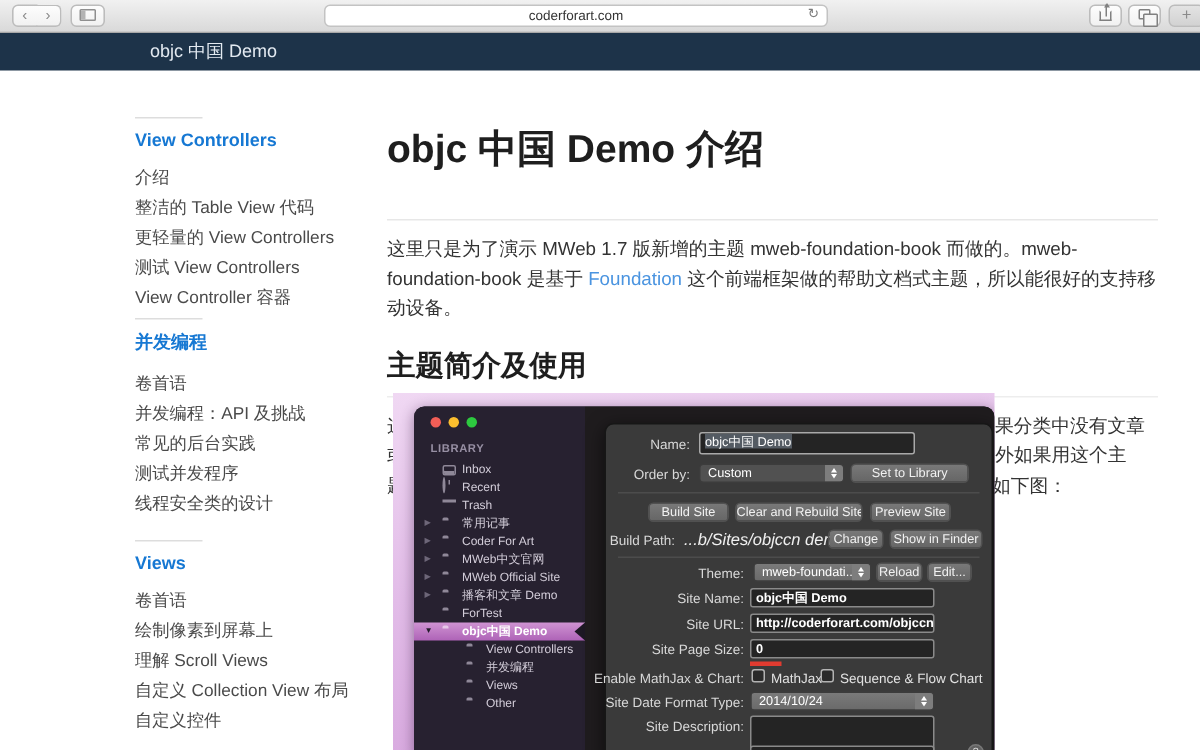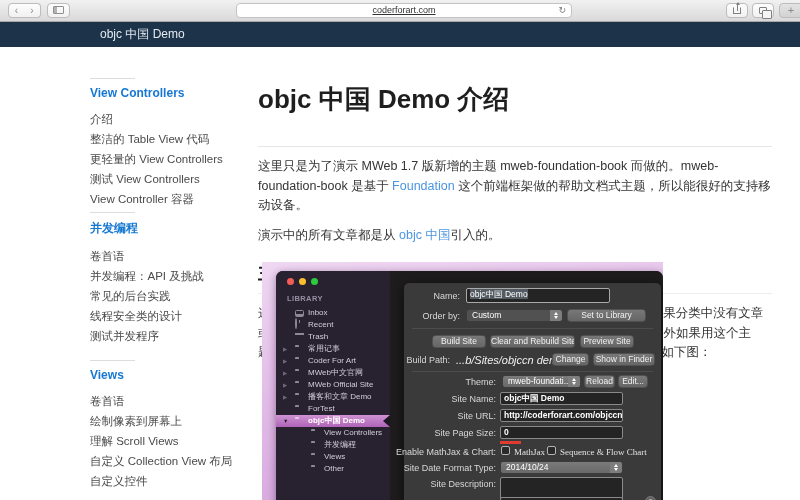--- a/index.html
+++ b/index.html
@@ -10,22 +10,22 @@
   
   .toolbar { position:absolute; left:0; top:0; width:800px; height:22px;
     background:linear-gradient(#f1f1f1,#d9d9d9); border-bottom:1px solid #a8a8a8; }
   .tbtn { position:absolute; top:3px; height:15px; background:linear-gradient(#fdfdfd,#f1f1f1);
     border:1px solid #bcbcbc; border-radius:4px; color:#8a8a8a; font-size:10px; line-height:13px; text-align:center; }
   .nav-back { left:8px; width:17px; border-radius:4px 0 0 4px; }
   .nav-fwd  { left:24px; width:17px; border-left:none; border-radius:0 4px 4px 0; }
   .side-toggle { left:47px; width:23px; }
   .glyph-sidebar { display:inline-block; width:11px; height:8px; border:1px solid #8f8f8f; border-radius:1px; margin-top:2px; position:relative; }
   .glyph-sidebar::before { content:''; position:absolute; left:0; top:0; bottom:0; width:3px; background:#b3b3b3; }
-  .url-field { position:absolute; left:236px; top:3px; width:336px; height:15px; background:#fff;
-    border:1px solid #c3c3c3; border-radius:4px; font-size:9px; color:#333; text-align:center; line-height:13px;text-decoration:underline; }
+  .url-field { position:absolute; left:216px; top:3px; width:336px; height:15px; background:#fff;
+    border:1px solid #c3c3c3; border-radius:4px; font-size:9px; color:#333; text-align:center; line-height:13px; }
   .refresh { position:absolute; right:5px; top:0px; font-family:"DejaVu Sans",sans-serif; font-size:9px; color:#7c7c7c; }
   .share-btn { left:726px; width:22px; }
   .glyph-share { display:inline-block; width:8px; height:7px; border:1px solid #808080; border-top-color:transparent; margin-top:3px; position:relative; }
   .glyph-share::before { content:''; position:absolute; left:3px; top:-5px; width:1px; height:8px; background:#808080; }
   .glyph-share::after { content:''; position:absolute; left:1.5px; top:-6px; border-left:2.5px solid transparent; border-right:2.5px solid transparent; border-bottom:3px solid #808080; }
   .tabs-btn { left:752px; width:22px; }
   .glyph-tabs { display:inline-block; width:8px; height:7px; border:1px solid #808080; border-radius:1px; margin-top:2px; position:relative; }
   .glyph-tabs::after { content:''; position:absolute; left:2px; top:2px; width:8px; height:7px; border:1px solid #808080; border-radius:1px; background:#f5f5f5; }
   .plus-btn { left:779px; width:24px; background:linear-gradient(#e3e3e3,#d2d2d2); color:#8a8a8a; font-size:11px; }
 
@@ -91,21 +91,21 @@
     overflow:hidden; white-space:nowrap; }
   .ddrop { position:absolute; height:13px; background:#515151; border:1px solid #3c3c3c; border-radius:3px;
     color:#fff; font-size:8.5px; line-height:11px; padding-left:5px; cursor:pointer; overflow:hidden; white-space:nowrap; }
   .ddrop.light { background:linear-gradient(#7a7a7a,#6a6a6a); }
   .cap { position:absolute; right:0; top:0; bottom:0; width:12px; background:#7d7d7d; border-radius:0 2px 2px 0; }
   .cap::before { content:''; position:absolute; left:3.5px; top:2px; border-left:2.5px solid transparent; border-right:2.5px solid transparent; border-bottom:3px solid #fff; }
   .cap::after { content:''; position:absolute; left:3.5px; bottom:2px; border-left:2.5px solid transparent; border-right:2.5px solid transparent; border-top:3px solid #fff; }
   .dsep { position:absolute; left:8px; right:8px; border-top:1px solid #4c4c4c; }
   .dvalue { position:absolute; color:#f0f0f0; font-size:11px; line-height:13px; white-space:nowrap;font-style:italic; }
   .cb { position:absolute; width:9px; height:9px; background:#2a2a2a; border:1px solid #b3b3b3; border-radius:2px; cursor:pointer; }
-  .cblbl { position:absolute; color:#e2e2e2; line-height:11px; white-space:nowrap;font-family:Liberation Serif, serif; }
+  .cblbl { position:absolute; color:#e2e2e2; line-height:11px; white-space:nowrap; }
   .redline { position:absolute; height:2.5px; background:#e03b30; }
   .dtext { position:absolute; background:#242424; border:1px solid #8a8a8a; border-radius:2px; }
   .helpq { position:absolute; width:11px; height:11px; border-radius:50%; background:#616161; border:1px solid #787878;
     color:#e8e8e8; font-size:7px; text-align:center; line-height:10px; cursor:pointer; }
 
   .frag { position:absolute; font-family:"DejaVu Sans Mono",monospace; font-size:7px; line-height:8px; }
   .edscroll { position:absolute; right:2px; top:150px; width:3px; height:36px; background:#3c3c3c; border-radius:2px; }
 </style>
 </head>
 <body>
@@ -127,21 +127,20 @@
 
   <div class="site-header">
     <div class="site-title">objc 中国 Demo</div>
   </div>
 
   <div class="doc-sidebar sec1" style="position:absolute;" id="nav-root"></div>
 
   <div class="article">
     <h1>objc 中国 Demo 介绍</h1>
     <p><span>这里只是为了演示 MWeb 1.7 版新增的主题 mweb-foundation-book 而做的。mweb-foundation-book 是基于 </span><a>Foundation</a><span> 这个前端框架做的帮助文档式主题，所以能很好的支持移动设备。</span></p>
-    <p><span>演示中的所有文章都是从 </span><a>objc 中国</a><span>引入的。</span></p>
     <h2>主题简介及使用</h2>
     <p><span>这个主题会把 MWeb 文档库中的分类及分类下的文章全部列出在左边，如果分类中没有文章或者文章都为 </span><span class="code">page</span><span> 则不会显示该分类，比如说下图中的 Other 分类。另外如果用这个主题，也请把 </span><span class="code">Site Page Site</span><span> 设定为 0，用于防止生成分类的分页页面，如下图：</span></p>
   </div>
 
   <div class="shot">
     <div class="mweb-window">
       <div class="mweb-sidebar">
         <span class="tl tl-close"></span>
         <span class="tl tl-min"></span>
         <span class="tl tl-zoom"></span>
@@ -237,22 +236,22 @@
       <div class="nav-item">更轻量的 View Controllers</div>
       <div class="nav-item">测试 View Controllers</div>
       <div class="nav-item">View Controller 容器</div>
     </div>
     <div style="position: absolute; left: 90px; top: 212px; width: 170px;">
       <div class="nav-divider"></div>
       <div class="nav-heading">并发编程</div>
       <div class="nav-item">卷首语</div>
       <div class="nav-item">并发编程：API 及挑战</div>
       <div class="nav-item">常见的后台实践</div>
+      <div class="nav-item">测试并发程序</div>
       <div class="nav-item">线程安全类的设计</div>
-      <div class="nav-item">测试并发程序</div>
     </div>
     <div style="position: absolute; left: 90px; top: 360px; width: 170px;">
       <div class="nav-divider"></div>
       <div class="nav-heading">Views</div>
       <div class="nav-item">卷首语</div>
       <div class="nav-item">绘制像素到屏幕上</div>
       <div class="nav-item">理解 Scroll Views</div>
       <div class="nav-item">自定义 Collection View 布局</div>
       <div class="nav-item">自定义控件</div>
     </div>

